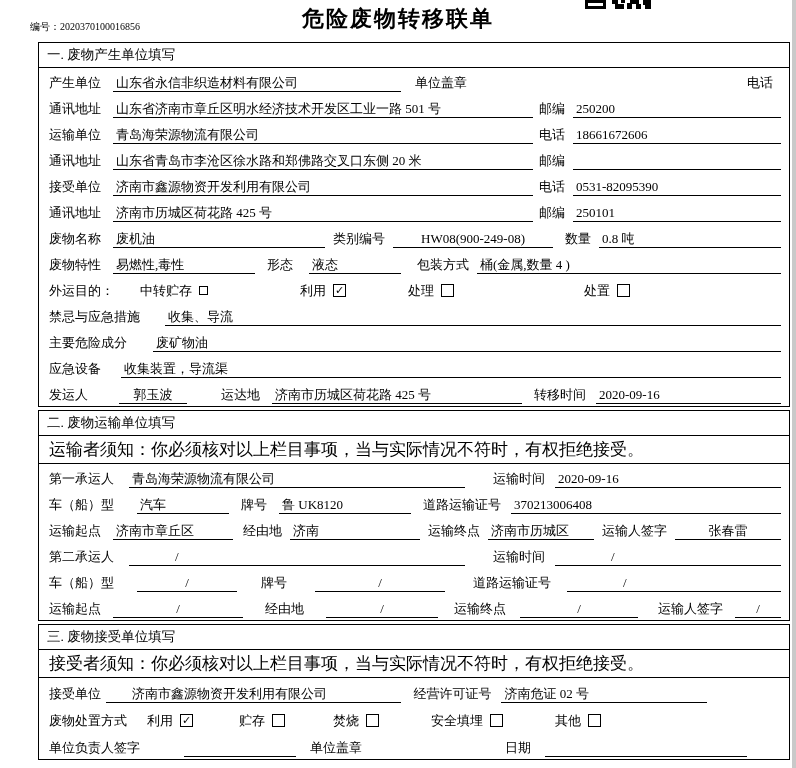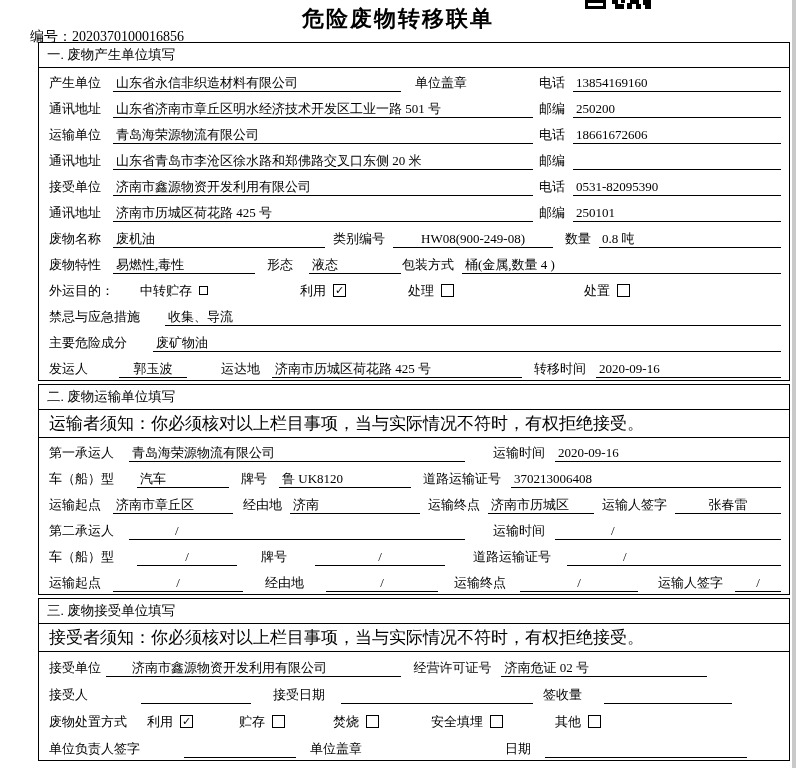--- a/index.html
+++ b/index.html
@@ -8,21 +8,21 @@
     width:796px;height:768px;
     background:#fff;
     font-family:"Liberation Serif","DejaVu Serif",serif;
     color:#000;
     overflow:hidden;
     box-sizing:border-box;
   }
   .scan-edge{position:absolute;top:0;right:0;width:4px;height:768px;background:#c9c9c9;}
   
   .hdr{position:relative;height:42px;}
-  .serial{position:absolute;left:30px;top:28px;font-size:14px;}
+  .serial{position:absolute;left:30px;top:20px;font-size:10px;}
   .doc-title{position:absolute;left:0;right:0;top:4px;text-align:center;font-size:22px;font-weight:bold;letter-spacing:2px;}
   .qr{position:absolute;left:585px;top:0;}
   
   .box{margin:0 6px 3px 38px;border:1px solid #000;background:#fff;}
   .sec-title{height:24px;line-height:24px;border-bottom:1px solid #000;font-weight:normal;font-size:13.5px;padding-left:8px;}
   .notice{height:27px;line-height:27px;border-bottom:1px solid #000;font-size:17px;padding-left:10px;}
   .row{display:flex;align-items:flex-end;height:24px;padding:0 8px 2px 10px;font-size:13px;}
   .row25{height:25px;}
   .lbl{white-space:nowrap;line-height:18px;}
   .uv{border-bottom:1px solid #000;height:18px;line-height:18px;padding:0 3px;white-space:nowrap;overflow:hidden;box-sizing:border-box;}
@@ -58,21 +58,20 @@
   </div>
 
   <div class="box">
     <div class="sec-title">一. 废物产生单位填写</div>
 
     <div class="row">
       <span class="lbl" style="width:64px">产生单位</span>
       <span class="uv" style="width:288px">山东省永信非织造材料有限公司</span>
       <span class="lbl" style="margin-left:14px">单位盖章</span>
       <span class="lbl" style="margin-left:auto;margin-right:8px">电话</span>
-      <span class="uv" style="width:208px">13854169160</span>
     </div>
 
     <div class="row">
       <span class="lbl" style="width:64px">通讯地址</span>
       <span class="uv" style="width:420px">山东省济南市章丘区明水经济技术开发区工业一路 501 号</span>
       <span class="lbl" style="margin-left:auto;margin-right:8px">邮编</span>
       <span class="uv" style="width:208px">250200</span>
     </div>
 
     <div class="row">
@@ -110,21 +109,21 @@
       <span class="uv ctr" style="width:160px">HW08(900-249-08)</span>
       <span class="lbl" style="margin-left:12px;margin-right:8px">数量</span>
       <span class="uv fill">0.8 吨</span>
     </div>
 
     <div class="row">
       <span class="lbl" style="width:64px">废物特性</span>
       <span class="uv" style="width:142px">易燃性,毒性</span>
       <span class="lbl" style="margin-left:12px;margin-right:16px">形态</span>
       <span class="uv" style="width:92px">液态</span>
-      <span class="lbl" style="margin-left:1px;margin-right:8px">包装方式</span>
+      <span class="lbl" style="margin-left:16px;margin-right:8px">包装方式</span>
       <span class="uv fill">桶(金属,数量  4 )</span>
     </div>
 
     <div class="row">
       <span class="lbl">外运目的：</span>
       <span class="cbg" style="margin-left:26px">
         <span class="lbl">中转贮存</span>
         <span class="cb sm"></span>
       </span>
       <span class="cbg" style="margin-left:92px">
@@ -144,20 +143,24 @@
     <div class="row">
       <span class="lbl" style="width:116px">禁忌与应急措施</span>
       <span class="uv fill">收集、导流</span>
     </div>
 
     <div class="row">
       <span class="lbl" style="width:104px">主要危险成分</span>
       <span class="uv fill">废矿物油</span>
     </div>
 
+    <div class="row">
+      <span class="lbl" style="width:72px">应急设备</span>
+      <span class="uv fill">收集装置，导流渠</span>
+    </div>
 
     <div class="row">
       <span class="lbl" style="width:56px">发运人</span>
       <span class="uv ctr" style="width:68px;margin-left:14px">郭玉波</span>
       <span class="lbl" style="margin-left:34px;margin-right:12px">运达地</span>
       <span class="uv" style="width:250px">济南市历城区荷花路 425 号</span>
       <span class="lbl" style="margin-left:12px;margin-right:10px">转移时间</span>
       <span class="uv fill">2020-09-16</span>
     </div>
   </div>
@@ -225,28 +228,20 @@
     <div class="sec-title">三. 废物接受单位填写</div>
     <div class="notice">接受者须知：你必须核对以上栏目事项，当与实际情况不符时，有权拒绝接受。</div>
 
     <div class="row row25">
       <span class="lbl" style="width:64px">接受单位</span>
       <span class="uv" style="width:328px;padding-left:26px">济南市鑫源物资开发利用有限公司</span>
       <span class="lbl" style="margin-left:12px;margin-right:10px">经营许可证号</span>
       <span class="uv" style="width:230px;margin-right:74px">济南危证 02 号</span>
     </div>
 
-    <div class="row row25">
-      <span class="lbl" style="width:56px">接受人</span>
-      <span class="uv" style="width:110px;margin-left:36px"></span>
-      <span class="lbl" style="margin-left:22px;margin-right:16px">接受日期</span>
-      <span class="uv" style="width:192px"></span>
-      <span class="lbl" style="margin-left:10px;margin-right:22px">签收量</span>
-      <span class="uv" style="width:128px;margin-right:36px"></span>
-    </div>
 
     <div class="row row25">
       <span class="lbl">废物处置方式</span>
       <span class="cbg" style="margin-left:20px">
         <span class="lbl">利用</span>
         <span class="cb">✓</span>
       </span>
       <span class="cbg" style="margin-left:46px">
         <span class="lbl">贮存</span>
         <span class="cb"></span>

